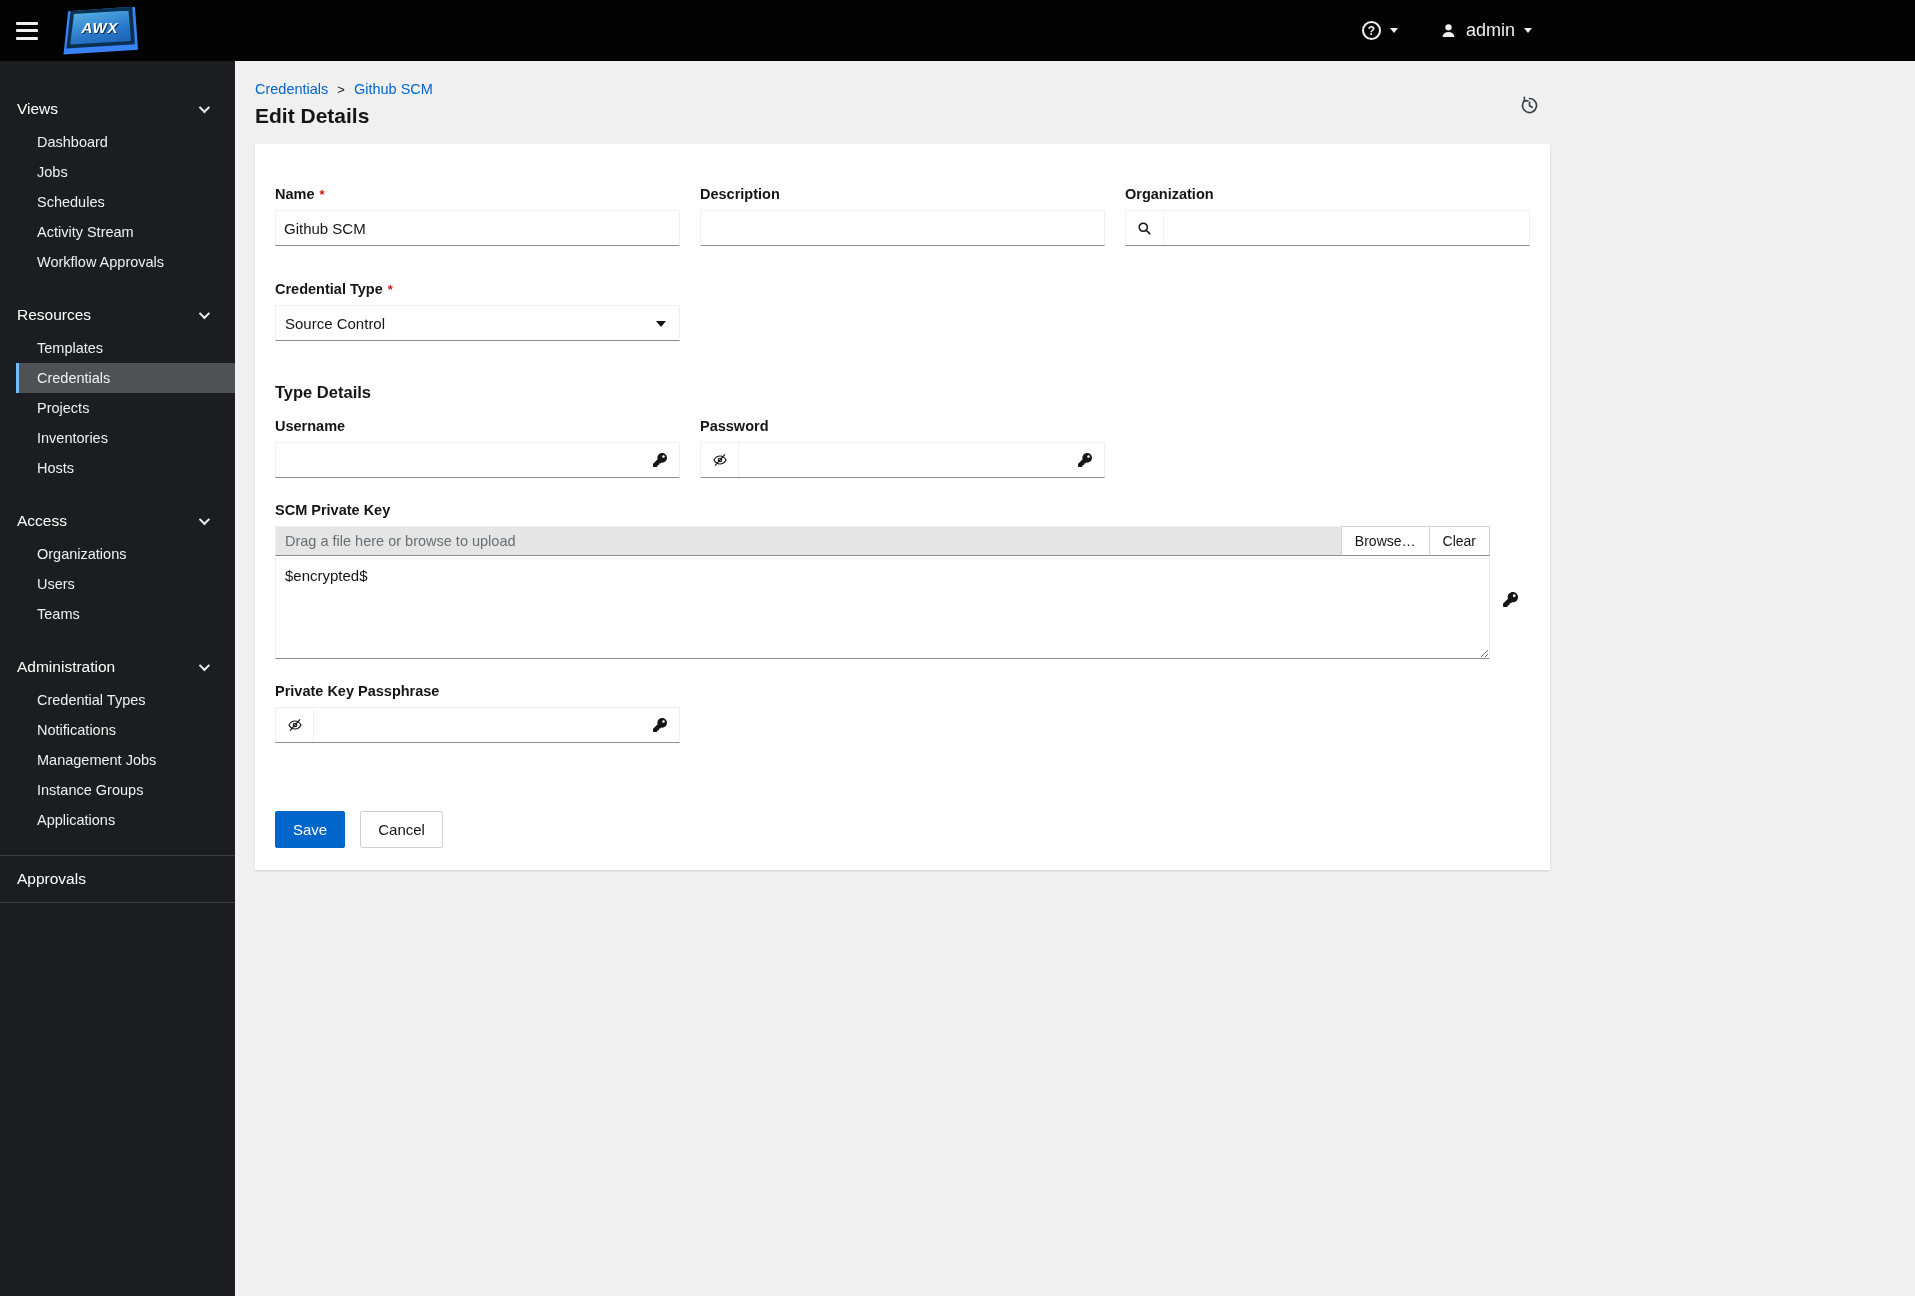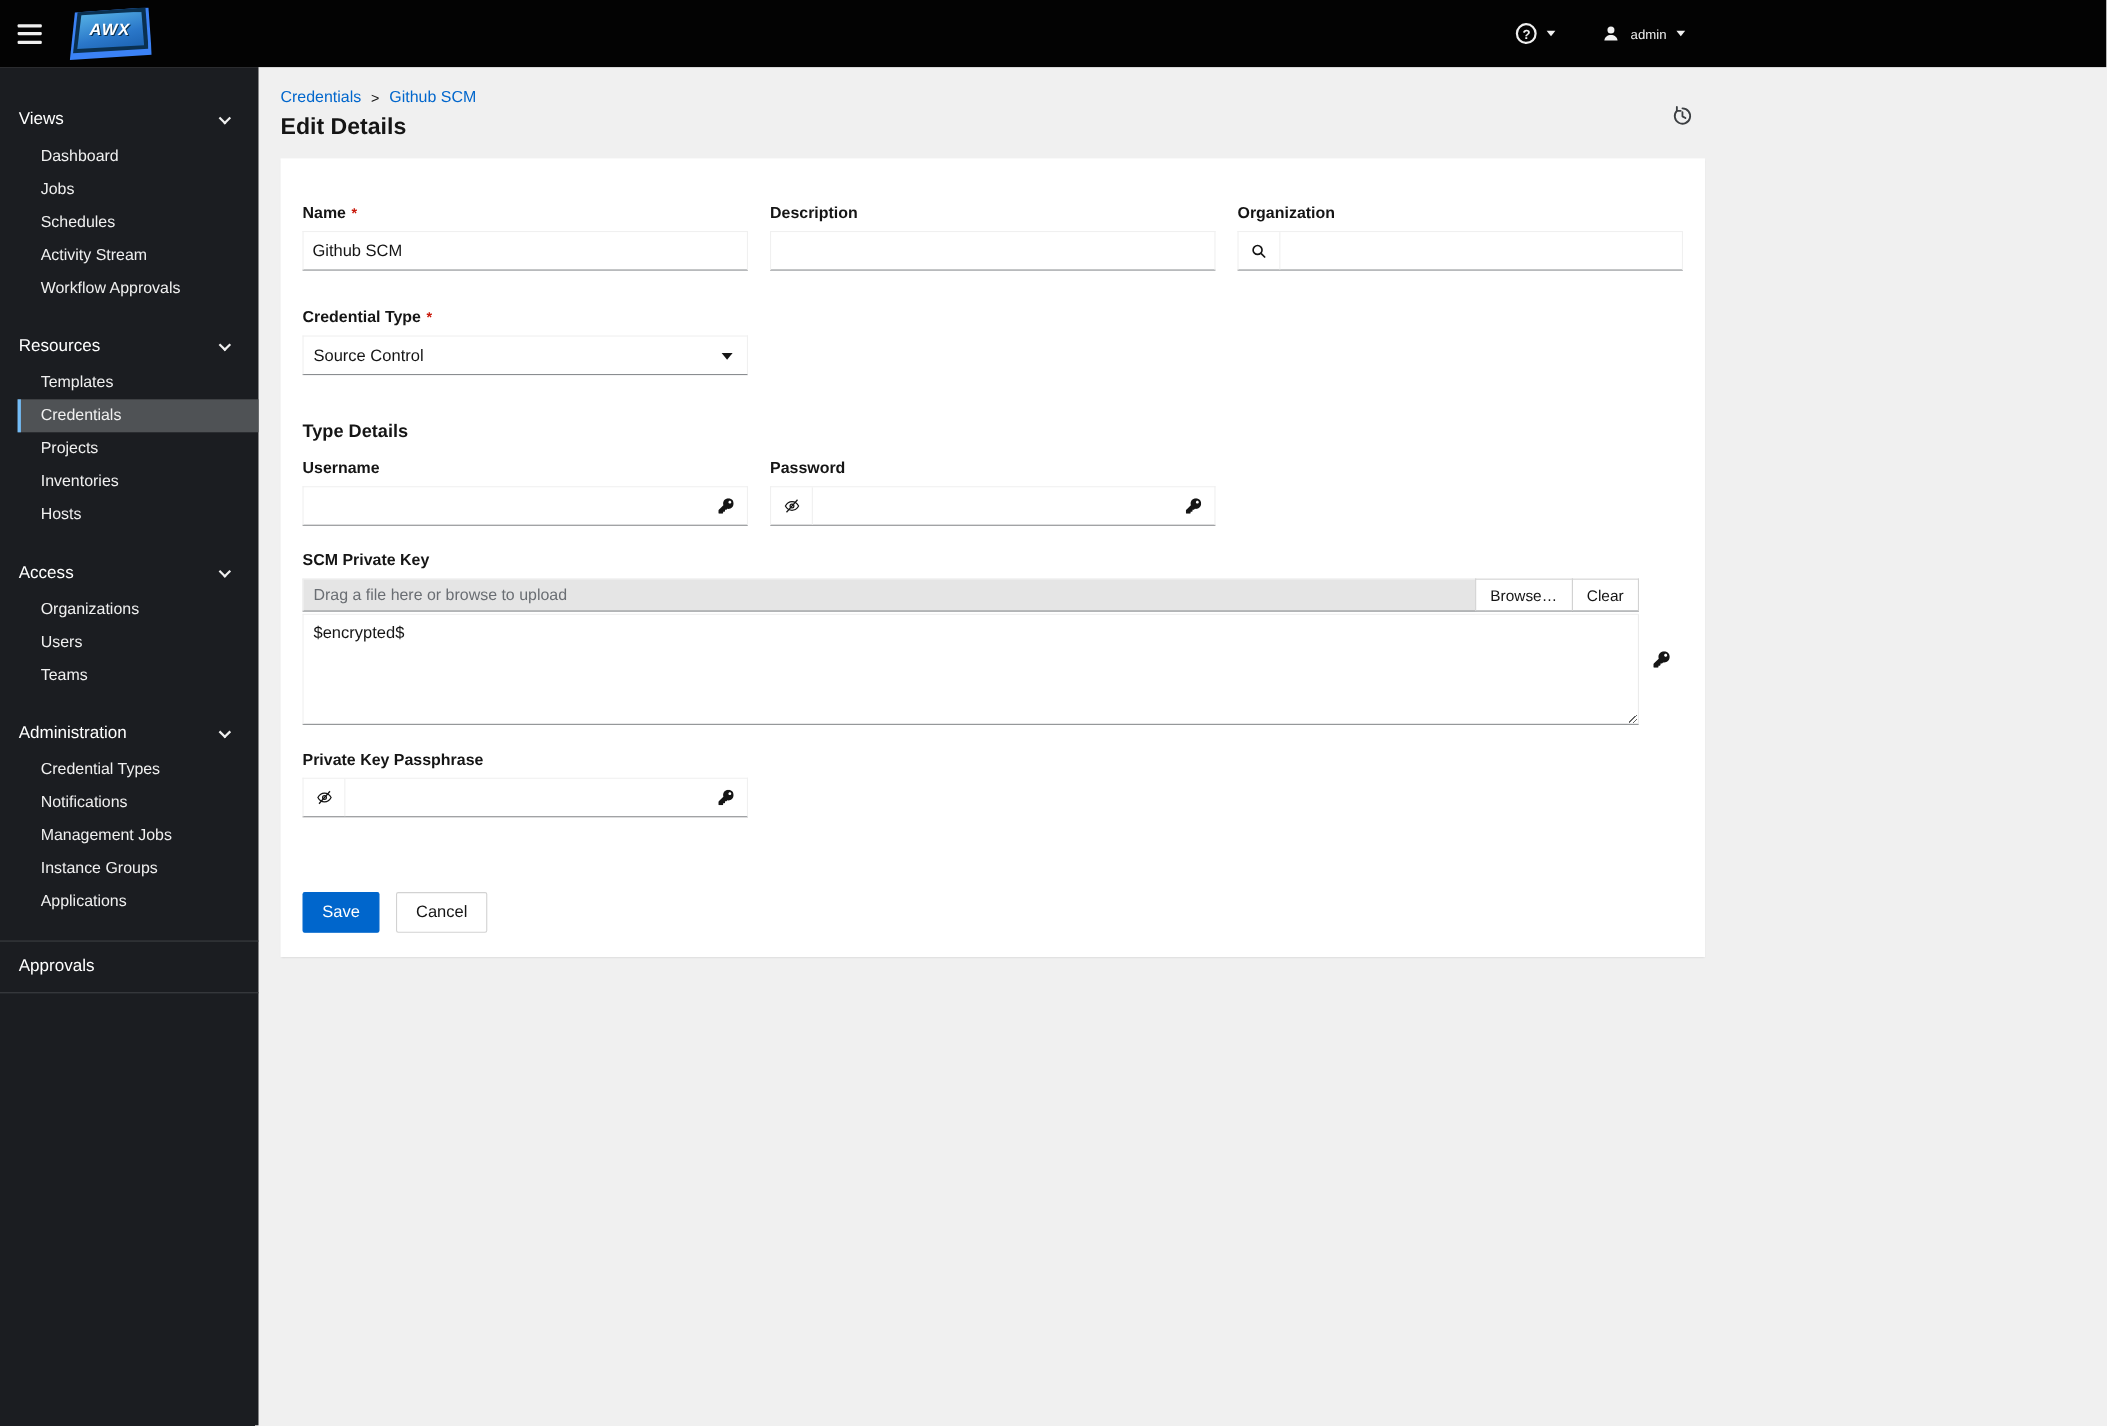--- a/index.html
+++ b/index.html
@@ -35,21 +35,21 @@
     display: flex; align-items: center; justify-content: center; }
   .logo-text { color: #fff; font-weight: bold; font-style: italic; font-size: 15px;
     letter-spacing: 1px; text-shadow: 1px 1px 0 #0a3050; }
   .topbar-right { position: absolute; right: 377px; top: 0; height: 61px;
     display: flex; align-items: center; gap: 30px; color: #f0f0f0; }
   .icon-group { display: flex; align-items: center; gap: 9px; cursor: pointer; background: none; border: none; color: #f0f0f0; }
   .help-circle { width: 19px; height: 19px; border: 2px solid #f0f0f0; border-radius: 50%;
     display: flex; align-items: center; justify-content: center; font-size: 12px; font-weight: bold; }
   .caret-down { width: 0; height: 0; border-left: 4px solid transparent; border-right: 4px solid transparent;
     border-top: 5px solid #f0f0f0; display: inline-block; }
-  .user-name { font-size: 12px; }
+  .user-name { font-size: 18px; }
 
   
   .sidebar { position: absolute; top: 61px; left: 0; width: 235px; height: 1235px;
     background: #1b1d21; padding-top: 30px; z-index: 20; }
   .nav-section { margin-bottom: 20px; }
   .nav-section-header { width: 100%; background: none; border: none; cursor: pointer;
     display: flex; align-items: center; justify-content: space-between;
     padding: 9px 28px 9px 17px; color: #fff; font-size: 15.5px; font-family: "Liberation Sans", sans-serif; }
   .chevron { width: 8px; height: 8px; border-right: 2px solid #f0f0f0; border-bottom: 2px solid #f0f0f0;
     transform: rotate(45deg) translateY(-2px); display: inline-block; }

